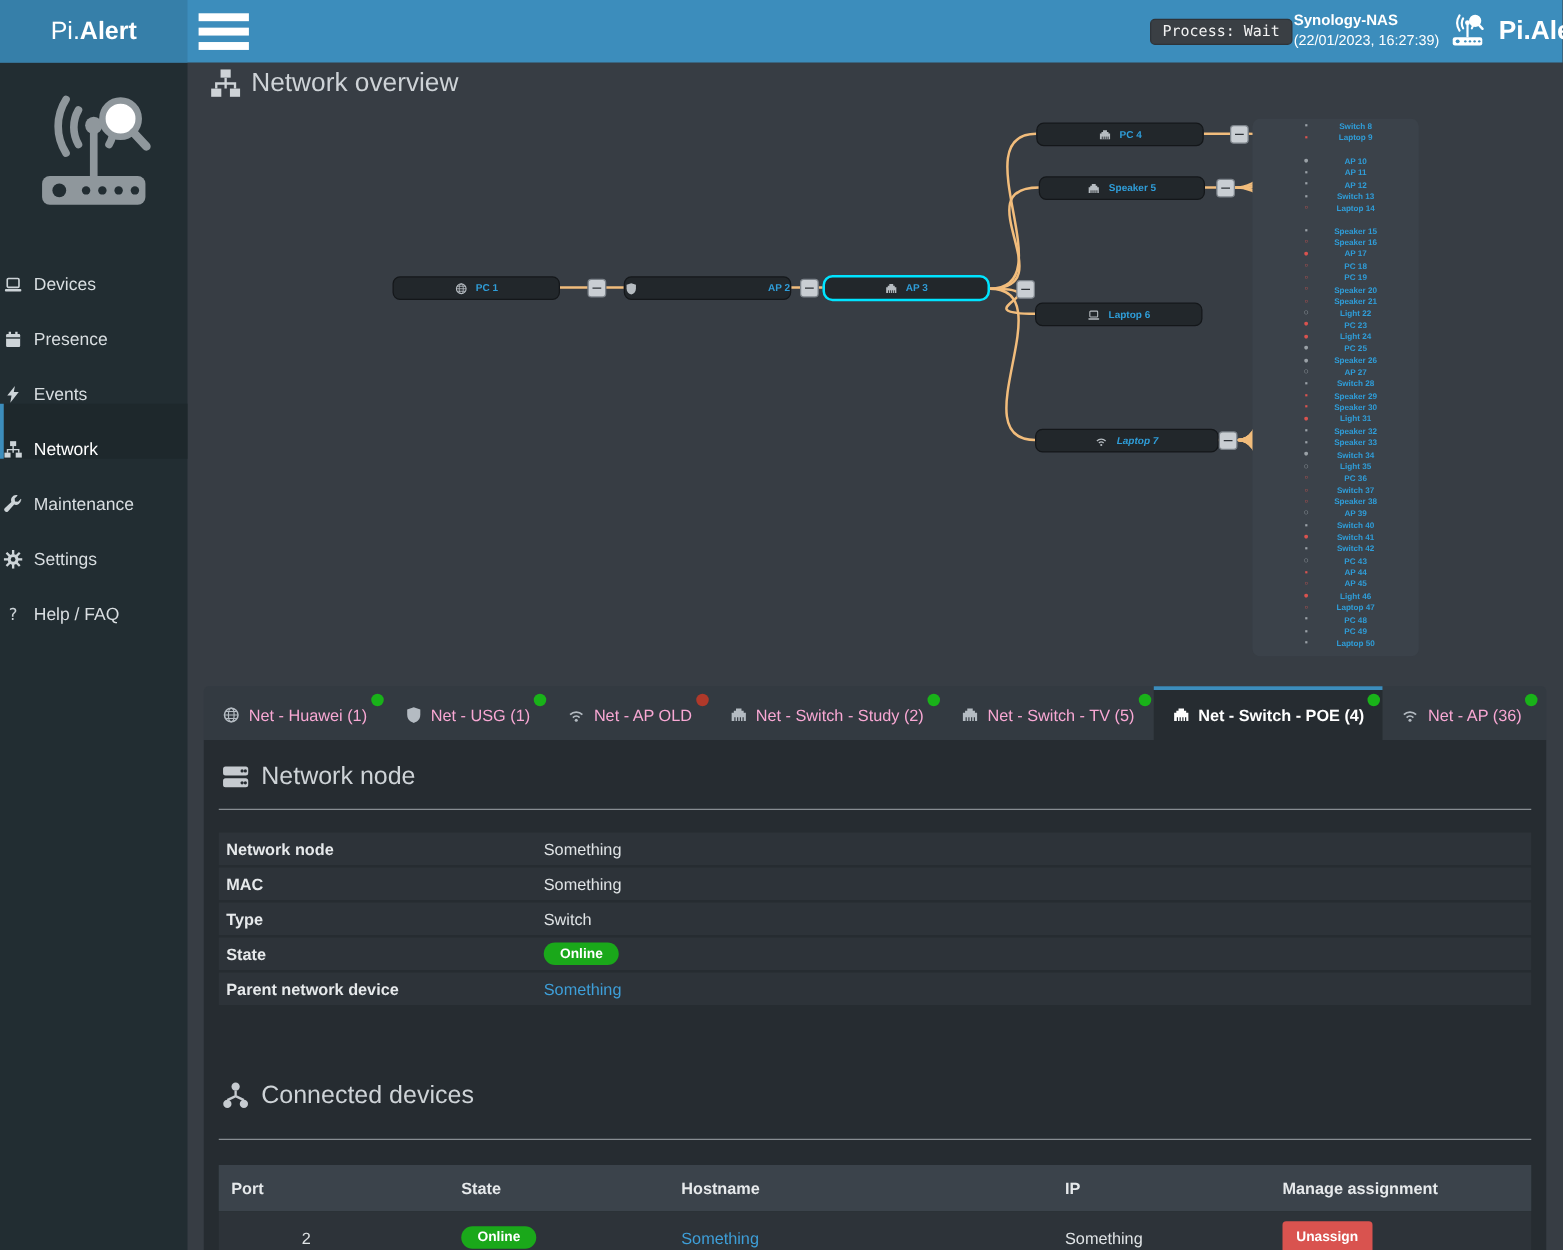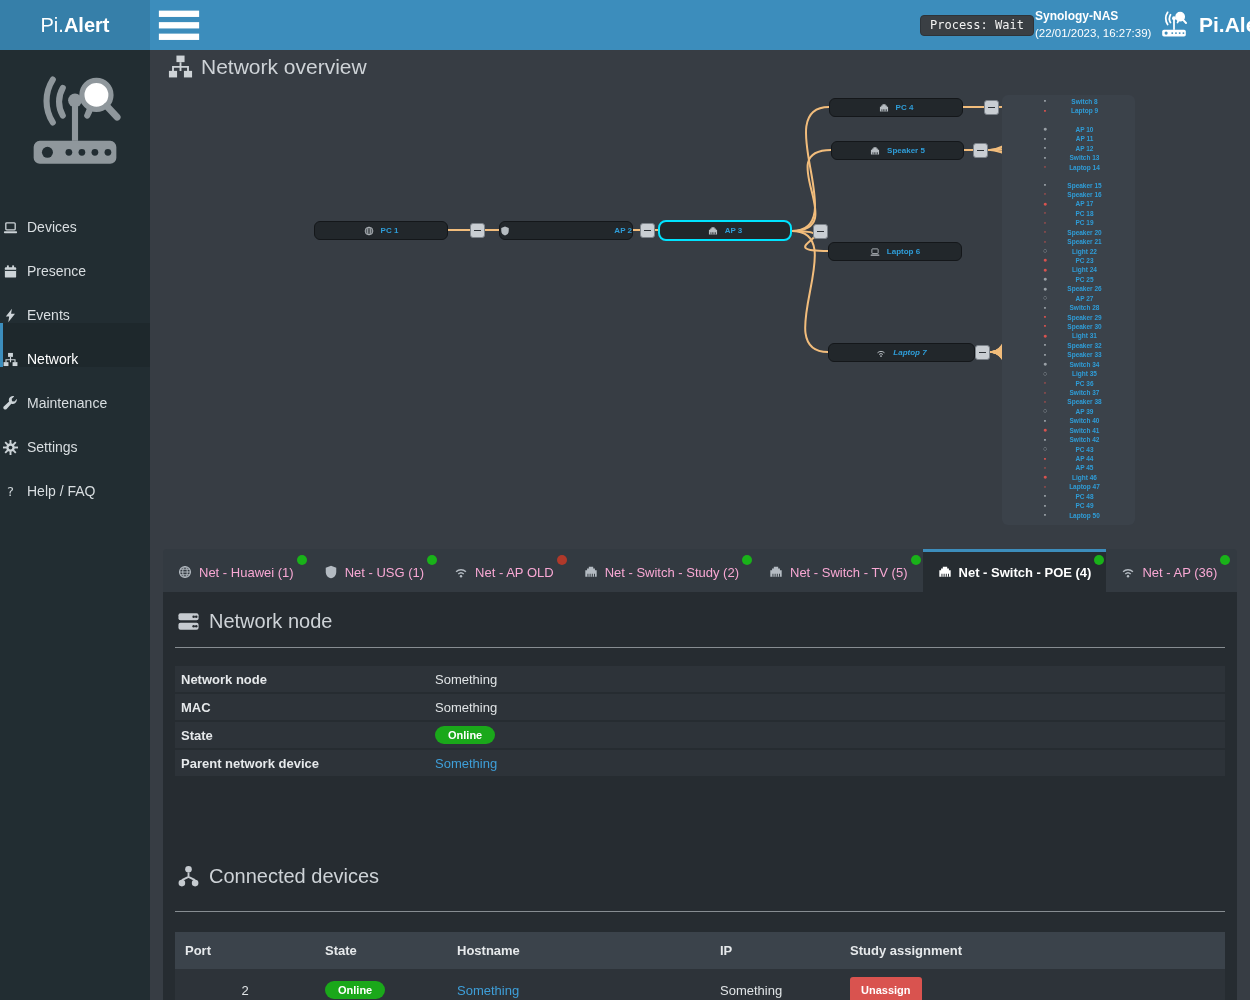--- a/index.html
+++ b/index.html
@@ -75,21 +75,21 @@
   .rule{position:absolute;height:0;border:none;border-top:1px solid #878d92;margin:0;}
 
   .kv-table{position:absolute;left:12px;top:74px;width:1050px;}
   .kv-row{height:26px;margin-bottom:2px;background:#2d3339;display:flex;align-items:center;}
   .kv-label{width:260px;padding-left:6px;font-weight:bold;font-size:13px;color:#e6e9eb;}
   .kv-value{font-size:13px;color:#e0e4e6;}
   .kv-value.link{color:#3e9fd9;cursor:pointer;}
   .badge-online{display:inline-block;background:#1aa81a;color:#fff;font-size:11px;font-weight:bold;
                 padding:3px 13px;border-radius:10px;}
 
-  .cd-grid{display:grid;grid-template-columns:140px 132px 263px 130px auto;align-items:center;}
+  .cd-grid{display:grid;grid-template-columns:140px 132px 263px 130px auto;align-items:center;gap:44px;}
   .cd-head{position:absolute;left:12px;top:340px;width:1050px;height:37px;background:#3b434b;}
   .cd-head .c{font-weight:bold;font-size:13px;color:#e6e9eb;padding-left:10px;}
   .cd-row{position:absolute;left:12px;top:377px;width:1050px;height:42px;background:#2d3339;}
   .cd-row .c{font-size:13px;color:#e0e4e6;padding-left:10px;}
   .c.center{text-align:center;padding-left:0;}
   .c .link{color:#3e9fd9;cursor:pointer;}
   .btn-danger{display:inline-block;background:#d9534f;color:#fff;font-size:11px;font-weight:bold;
               padding:7px 11px;border-radius:3px;cursor:pointer;}
 </style>
 </head>
@@ -636,20 +636,24 @@
     <div class="kv-table" id="kv-table">
         <div class="kv-row">
           <div class="kv-label">Network node</div>
           <div class="kv-value">Something</div>
         </div>
         <div class="kv-row">
           <div class="kv-label">MAC</div>
           <div class="kv-value">Something</div>
         </div>
         <div class="kv-row">
+          <div class="kv-label">Type</div>
+          <div class="kv-value">Switch</div>
+        </div>
+        <div class="kv-row">
           <div class="kv-label">State</div>
           <span class="badge-online">Online</span>
         </div>
         <div class="kv-row">
           <div class="kv-label">Parent network device</div>
           <div class="kv-value link">Something</div>
         </div>
       </div>
 
     <div class="sec-head" style="left:14px;top:273px;">
@@ -662,21 +666,21 @@
           </svg>
         </span>
       <span>Connected devices</span>
     </div>
     <hr class="rule" style="left:12px;top:319px;width:1050px;">
     <div class="cd-head cd-grid" id="cd-head">
         <div class="c">Port</div>
         <div class="c">State</div>
         <div class="c">Hostname</div>
         <div class="c">IP</div>
-        <div class="c">Study assignment</div>
+        <div class="c">Manage assignment</div>
       </div>
     <div id="cd-rows">
         <div class="cd-row cd-grid">
           <div class="c center">2</div>
           <div class="c"><span class="badge-online">Online</span></div>
           <div class="c"><span class="link">Something</span></div>
           <div class="c">Something</div>
           <div class="c"><span class="btn-danger">Unassign</span></div>
         </div>
       </div>

